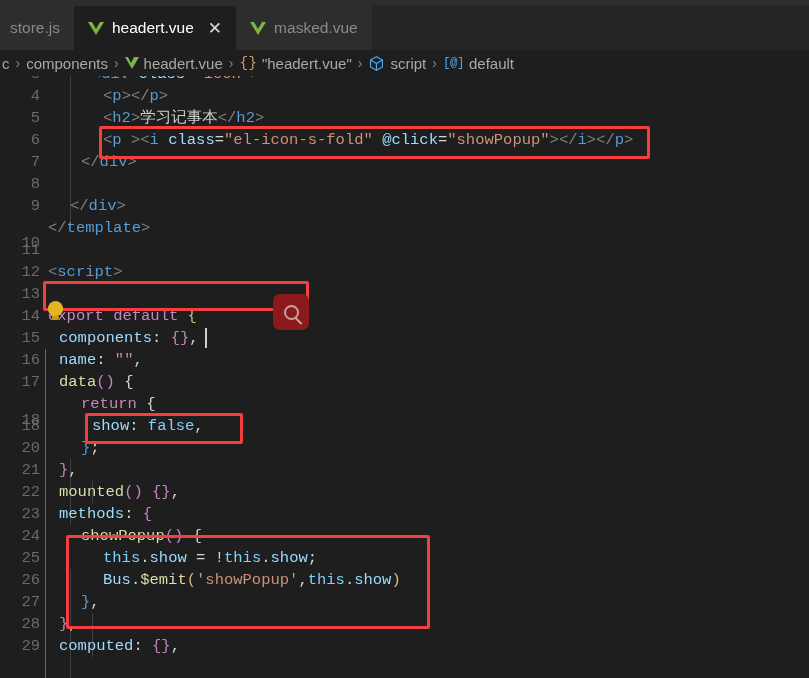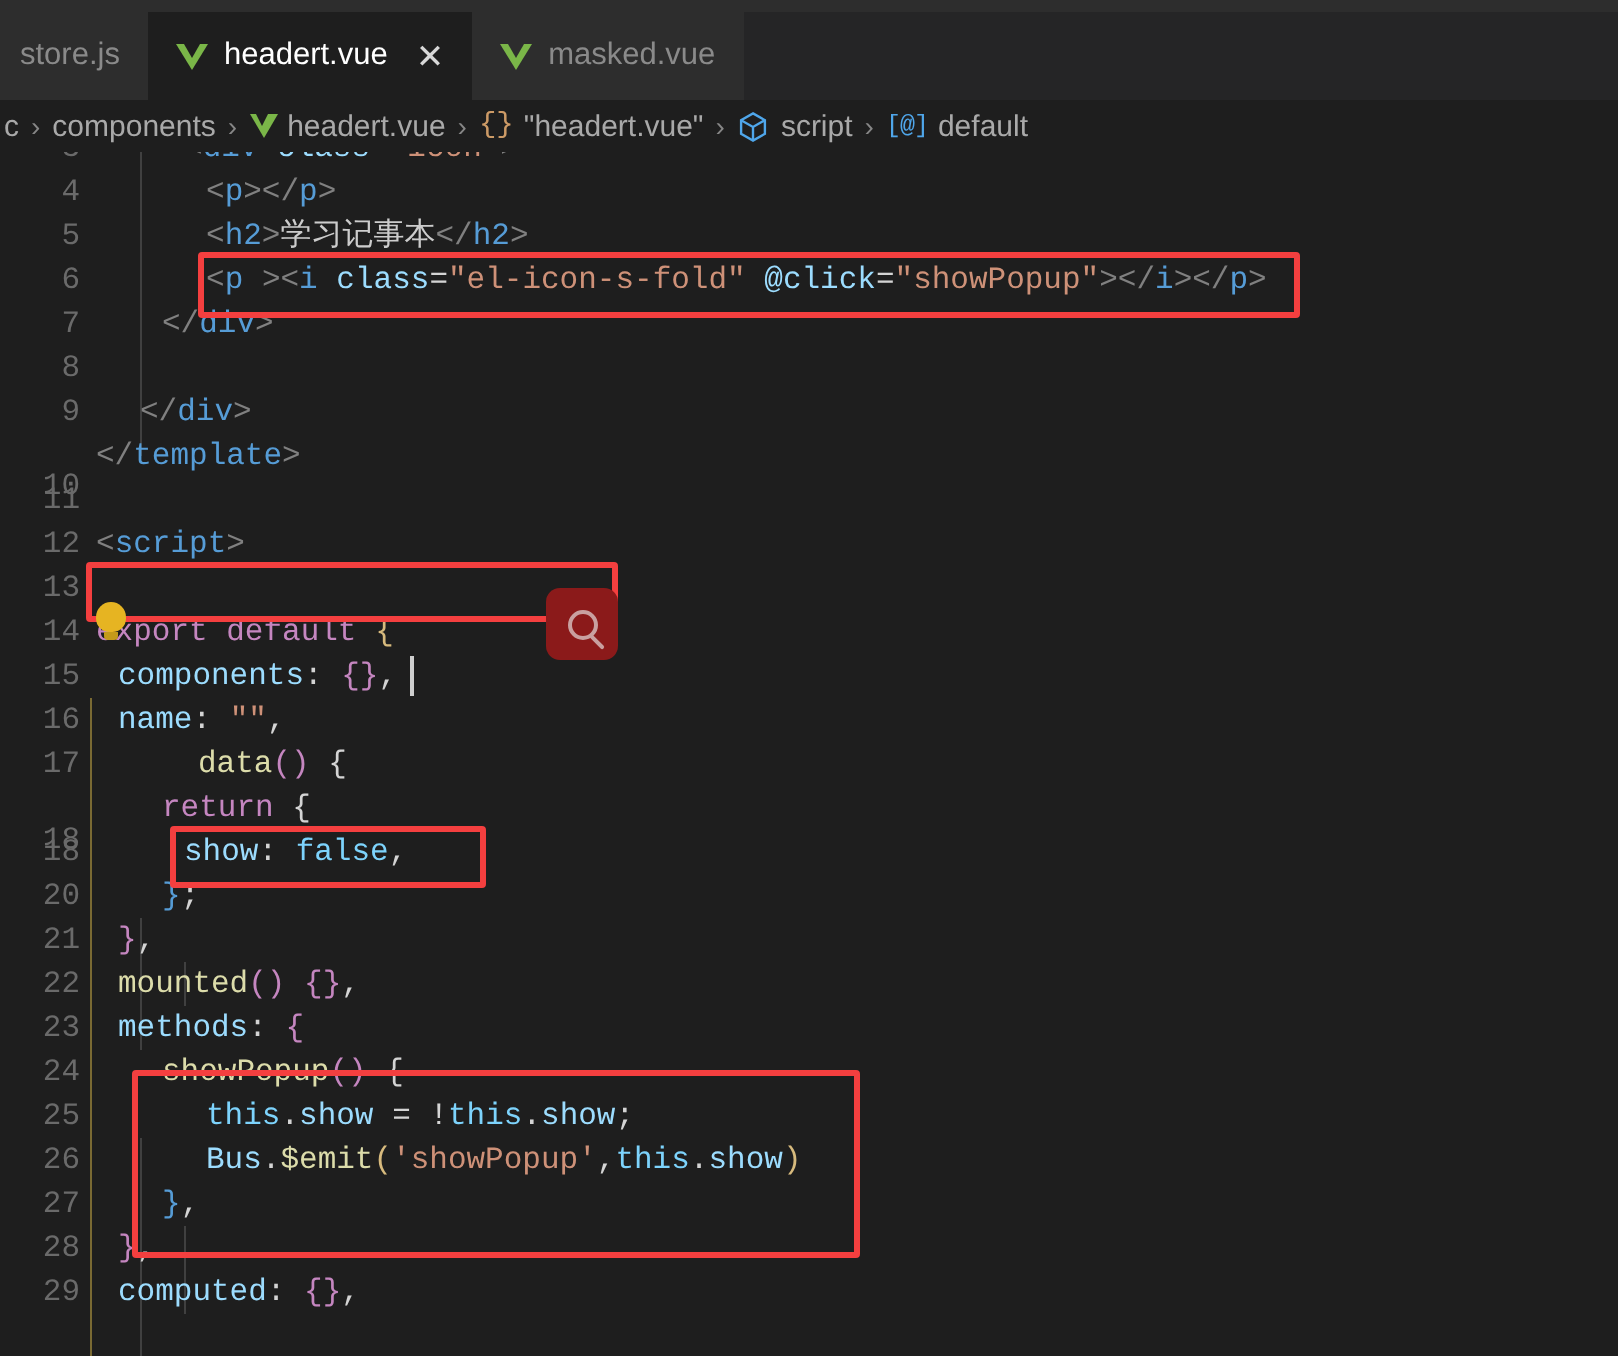--- a/index.html
+++ b/index.html
@@ -346,21 +346,21 @@
       
       <div class="cl" style="top:229px; left:48px;"><span class="t-kw">export</span> <span class="t-kw">default</span> <span class="t-yellow">{</span></div>
 
       
       <div class="cl" style="top:251px; left:59px;"><span class="t-key">components</span><span class="t-punc">: </span><span class="t-pink">{}</span><span class="t-punc">,</span></div>
 
       
       <div class="cl" style="top:273px; left:59px;"><span class="t-key">name</span><span class="t-punc">: </span><span class="t-str">""</span><span class="t-punc">,</span></div>
 
       
-      <div class="cl" style="top:295px; left:59px;margin-left:40px;"><span class="t-fn">data</span><span class="t-pink">()</span> <span class="t-punc">{</span></div>
+      <div class="cl" style="top:295px; left:59px;"><span class="t-fn">data</span><span class="t-pink">()</span> <span class="t-punc">{</span></div>
 
       
       <div class="cl" style="top:317px; left:81px;"><span class="t-kw">return</span> <span class="t-punc">{</span></div>
 
       
       <div class="cl" style="top:339px; left:92px;"><span class="t-key">show</span><span class="t-punc">: </span><span class="t-const">false</span><span class="t-punc">,</span></div>
 
       
       <div class="cl" style="top:361px; left:81px;"><span class="t-tag">}</span><span class="t-punc">;</span></div>
 

